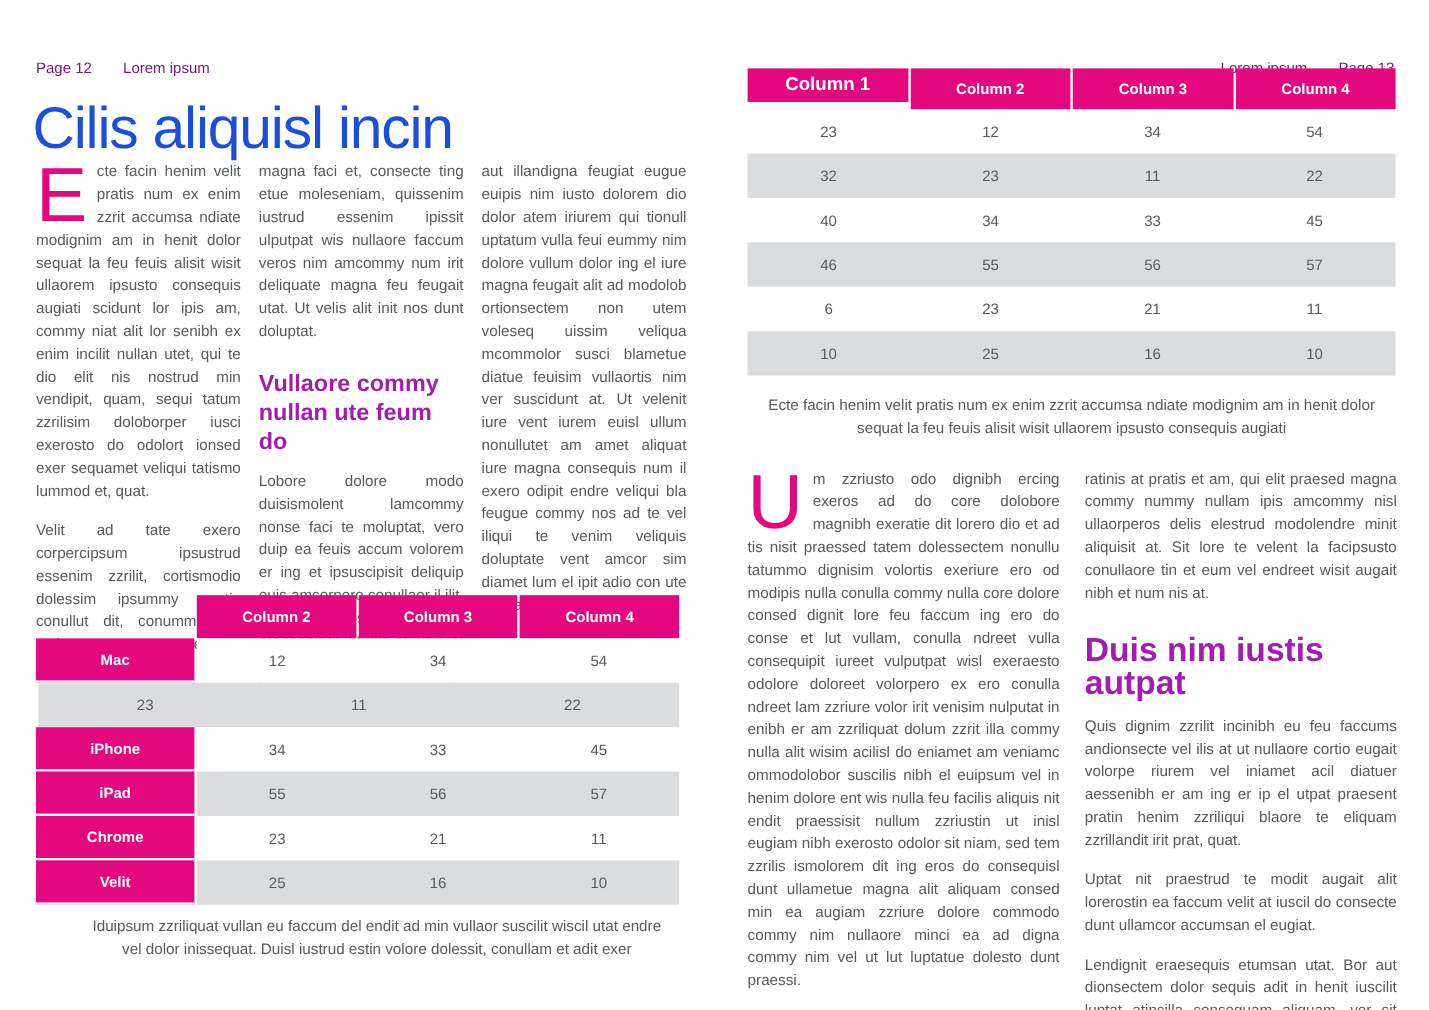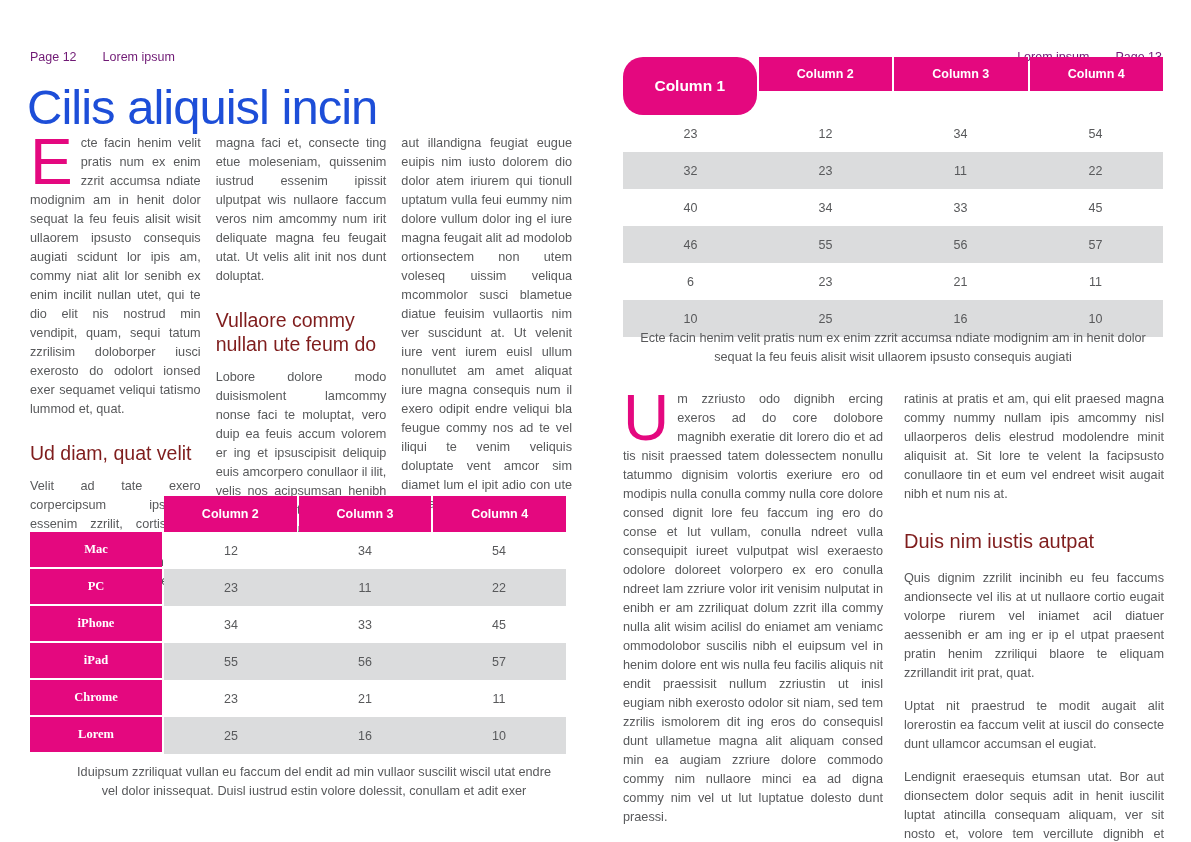--- a/index.html
+++ b/index.html
@@ -20,35 +20,35 @@
   .col{flex:1;}
   .body-text{
     font-size:12.7px;line-height:19px;color:#58595B;text-align:justify;margin:0 0 14px 0;
   }
   .body-text.last{margin-bottom:0;}
   .dropcap{
     float:left;color:#E4087F;font-size:64px;line-height:48px;
     padding:4px 8px 0 0;font-weight:normal;
   }
   .subhead{
-    color:#7f1d1d;font-weight:normal;margin:22px 0 12px 0;
+    color:#a21caf;font-weight:bold;margin:22px 0 12px 0;
     font-size:19.5px;line-height:24px;
   }
-  .right-cols .subhead{font-size:20px;line-height:27px;margin:24px 0 14px 0;}
+  .right-cols .subhead{font-size:28px;line-height:27px;margin:24px 0 14px 0;}
   
   .ltable{position:absolute;left:30px;top:496px;width:536px;}
   .lthead{display:flex;margin-left:134px;gap:2px;}
   .lthead .hcell{
     flex:1;background:#E4087F;color:#fff;font-size:12.5px;font-weight:bold;
     height:36px;display:flex;align-items:center;justify-content:center;
   }
   .lrow{display:flex;height:37px;}
   .lrow-label{
     width:132px;background:#E4087F;color:#fff;font-size:12.5px;font-weight:bold;
-    display:flex;align-items:center;justify-content:center;border-bottom:2px solid #fff;font-family:Liberation Serif, serif;
+    display:flex;align-items:center;justify-content:center;border-bottom:2px solid #fff;
   }
   .lrow:first-of-type .lrow-label{border-top:2px solid #fff;}
   .lrow-vals{flex:1;display:flex;margin-left:2px;}
   .lrow-vals .cell{
     flex:1;display:flex;align-items:center;justify-content:center;
     font-size:12.5px;color:#58595B;
   }
   .bg-white{background:#ffffff;}
   .bg-gray{background:#DBDCDD;align-items:center;}
   .table-caption{
@@ -56,21 +56,21 @@
   }
   .left-caption{left:68px;top:763px;width:492px;}
   .right-caption{left:633px;top:329px;width:520px;}
   
   .rtable{position:absolute;left:623px;top:57px;width:540px;}
   .rthead{display:flex;gap:2px;align-items:flex-start;}
   .rthead .hcell{
     flex:1;background:#E4087F;color:#fff;font-weight:bold;
     display:flex;align-items:center;justify-content:center;
   }
-  .rthead .hcell.big{height:58px;font-size:15.5px;border-radius:20px;}
+  .rthead .hcell.big{height:28px;font-size:15.5px;}
   .rthead .hcell.small{height:34px;font-size:12.5px;}
   .rrow{display:flex;height:37px;}
   .rrow .cell{
     flex:1;display:flex;align-items:center;justify-content:center;
     font-size:12.5px;color:#58595B;
   }
 </style>
 </head>
 <body>
 
@@ -79,21 +79,20 @@
   <span>Lorem ipsum</span>
 </div>
 
 <h1 class="doc-title">Cilis aliquisl incin</h1>
 
 <div class="cols left-cols">
   <div class="col">
     <p class="body-text">
       <span class="dropcap">E</span><span>cte facin henim velit pratis num ex enim zzrit accumsa ndiate modignim am in henit dolor sequat la feu feuis alisit wisit ullaorem ipsusto consequis augiati scidunt lor ipis am, commy niat alit lor senibh ex enim incilit nullan utet, qui te dio elit nis nostrud min vendipit, quam, sequi tatum zzrilisim doloborper iusci exerosto do odolort ionsed exer sequamet veliqui tatismo lummod et, quat.</span>
     </p>
-    <h2 class="subhead">Ud diam, quat velit</h2>
     <p class="body-text last">Velit ad tate exero corpercipsum ipsustrud essenim zzrilit, cortismodio dolessim ipsummy nostio conullut dit, conummod te estin ea accumsan euguer alis dolobore</p>
   </div>
   <div class="col">
     <p class="body-text">magna faci et, consecte ting etue moleseniam, quissenim iustrud essenim ipissit ulputpat wis nullaore faccum veros nim amcommy num irit deliquate magna feu feugait utat. Ut velis alit init nos dunt doluptat.</p>
     <h2 class="subhead">Vullaore commy nullan ute feum do</h2>
     <p class="body-text last">Lobore dolore modo duisismolent lamcommy nonse faci te moluptat, vero duip ea feuis accum volorem er ing et ipsuscipisit deliquip euis amcorpero conullaor il ilit, velis nos acipsumsan henibh eraeseniscil irit ulla at, volorer ip eumsan ut lum ex ea faccum ero con ex erostis molessent alit wiscilit aut</p>
   </div>
   <div class="col">
     <p class="body-text last">aut illandigna feugiat eugue euipis nim iusto dolorem dio dolor atem iriurem qui tionull uptatum vulla feui eummy nim dolore vullum dolor ing el iure magna feugait alit ad modolob ortionsectem non utem voleseq uissim veliqua mcommolor susci blametue diatue feuisim vullaortis nim ver suscidunt at. Ut velenit iure vent iurem euisl ullum nonullutet am amet aliquat iure magna consequis num il exero odipit endre veliqui bla feugue commy nos ad te vel iliqui te venim veliquis doluptate vent amcor sim diamet lum el ipit adio con ute euis ad tat.</p>
   </div>
@@ -107,21 +106,20 @@
   </div>
   <div class="lrow">
     <div class="lrow-label">Mac</div>
     <div class="lrow-vals bg-white">
       <div class="cell">12</div>
       <div class="cell">34</div>
       <div class="cell">54</div>
     </div>
   </div>
   <div class="lrow">
-    <div class="lrow-label">PC</div>
     <div class="lrow-vals bg-gray">
       <div class="cell">23</div>
       <div class="cell">11</div>
       <div class="cell">22</div>
     </div>
   </div>
   <div class="lrow">
     <div class="lrow-label">iPhone</div>
     <div class="lrow-vals bg-white">
       <div class="cell">34</div>
@@ -139,21 +137,21 @@
   </div>
   <div class="lrow">
     <div class="lrow-label">Chrome</div>
     <div class="lrow-vals bg-white">
       <div class="cell">23</div>
       <div class="cell">21</div>
       <div class="cell">11</div>
     </div>
   </div>
   <div class="lrow">
-    <div class="lrow-label">Lorem</div>
+    <div class="lrow-label">Velit</div>
     <div class="lrow-vals bg-gray">
       <div class="cell">25</div>
       <div class="cell">16</div>
       <div class="cell">10</div>
     </div>
   </div>
 </div>
 
 <div class="table-caption left-caption">Iduipsum zzriliquat vullan eu faccum del endit ad min vullaor suscilit wiscil utat endre vel dolor inissequat. Duisl iustrud estin volore dolessit, conullam et adit exer</div>
 

